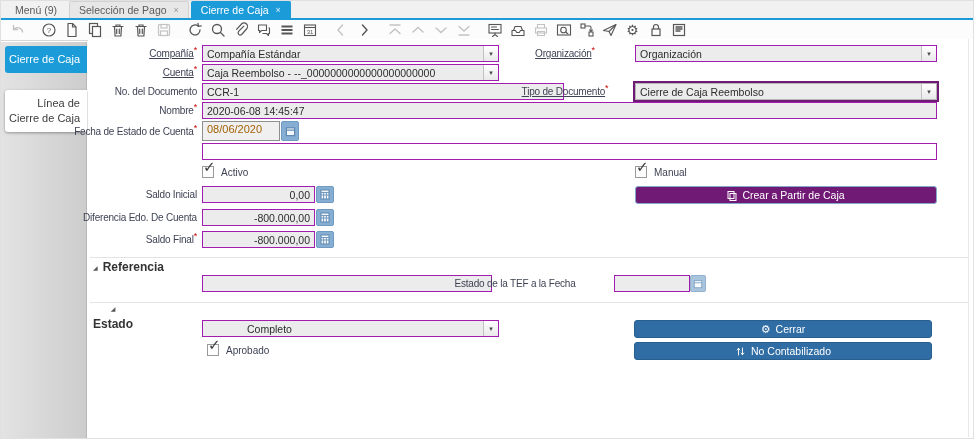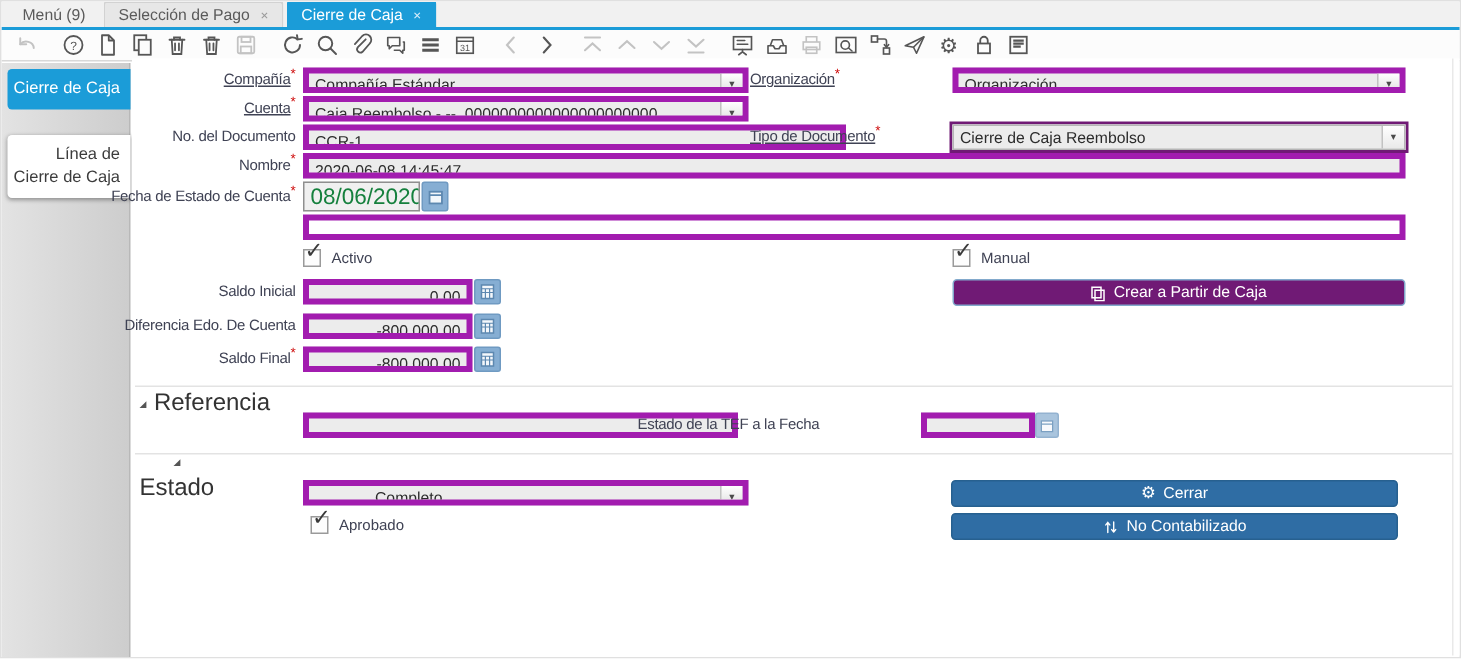--- a/index.html
+++ b/index.html
@@ -31,25 +31,25 @@
   .sidebar { position:absolute; left:0; top:41px; width:86px; height:398px;
              background:linear-gradient(90deg,#e3e3e3,#cdcdcd); border-right:1px solid #b8b8b8; }
   .side-tab { position:absolute; left:4px; width:82px; text-align:right; padding:6px 7px 6px 4px;
               border-radius:3px 0 0 3px; line-height:1.35; font-size:11px; cursor:pointer; }
   .side-tab.active { top:4px; background:#1b9cd8; color:#fff; }
   .side-tab.idle { top:48px; background:#fff; color:#3c3c3c; box-shadow:0 1px 3px rgba(0,0,0,.35); }
   
   .content { position:absolute; left:87px; top:38px; width:930px; height:398px; background:#fff; }
   .lbl { position:absolute; width:133px; left:-24px; text-align:right; font-size:10px; letter-spacing:-0.2px;
          color:#3f4254; padding-top:3px; white-space:nowrap; }
-  .lblr { position:absolute; width:130px; left:412px; text-align:left; font-size:10px; letter-spacing:-0.2px;
+  .lblr { position:absolute; width:130px; left:412px; text-align:center; font-size:10px; letter-spacing:-0.2px;
           color:#3f4254; padding-top:3px; white-space:nowrap; }
   .lnk { text-decoration:underline; cursor:pointer; }
   .ast { color:#cc0000; font-size:9px; vertical-align:super; line-height:0; }
-  .fld { position:absolute; height:17px; border:4px solid #a21caf; background:#fff; color:#2c2c2c;
+  .fld { position:absolute; height:17px; border:1px solid #a21caf; background:#fff; color:#2c2c2c;
          font-size:10.5px; padding:2px 4px; overflow:hidden; white-space:nowrap; }
   .ro  { background:#ececec; }
   .combo { padding-right:18px; }
   .arr { position:absolute; right:0; top:0; bottom:0; width:15px; border-left:1px solid #c2c2c2;
          background:linear-gradient(#ffffff,#e9e9e9); text-align:center; font-size:7px; color:#4a4a4a;
          line-height:15px; cursor:pointer; }
   .num { text-align:right; }
   .red-wrap { position:absolute; border:2px solid #701a75; }
   .red-wrap .fld { position:relative; left:0; top:0; width:100%; border:1px solid #b6b6b6; }
   .sqbtn { position:absolute; width:18px; height:17px; background:#86aed3; border:1px solid #6f9ac2;
@@ -59,23 +59,23 @@
   .chk { position:relative; width:12px; height:12px; background:#fdfdfd; border:1px solid #9a9a9a; cursor:pointer; }
   .chk .mark { position:absolute; left:0px; top:-9px; font-size:15px; font-weight:bold; color:#3a3a3a; }
   .chklbl { margin-left:7px; font-size:10px; color:#3f4254; padding-top:2px; }
   .bigbtn { position:absolute; height:18px; background:#2f6da4; border:1px solid #27608f; border-radius:3px;
             color:#fff; font-size:10.5px; display:flex; align-items:center; justify-content:center; gap:5px;
             cursor:pointer; }
   .bigbtn.disabled { background:#701a75; border-color:#82a9cc; cursor:default; }
   .sep { position:absolute; left:2px; width:878px; height:1px; background:#e3e3e3; }
   .sect { position:absolute; left:5px; display:flex; align-items:center; gap:5px; cursor:pointer; }
   .sect .tri { font-size:6px; color:#555; }
-  .sect .stitle { font-size:16px; font-weight:normal; color:#333; }
+  .sect .stitle { font-size:12px; font-weight:bold; color:#333; }
   .right-edge { position:absolute; left:880px; top:0; height:398px; width:1px; background:#e9e9e9; }
-  .datefld { font-size:15px; background:#f0f0f0; border:1px solid #8f8f8f; color:#15803d; padding:1px 4px; }
+  .datefld { font-size:11px; background:#f0f0f0; border:1px solid #8f8f8f; color:#a16207; padding:1px 4px; }
   input.fld { outline:none; }
 </style>
 </head>
 <body>
 
 <div class="screen">
 
   <div class="tabbar">
     <div class="wtab plain">
       <span>Menú (9)</span>

